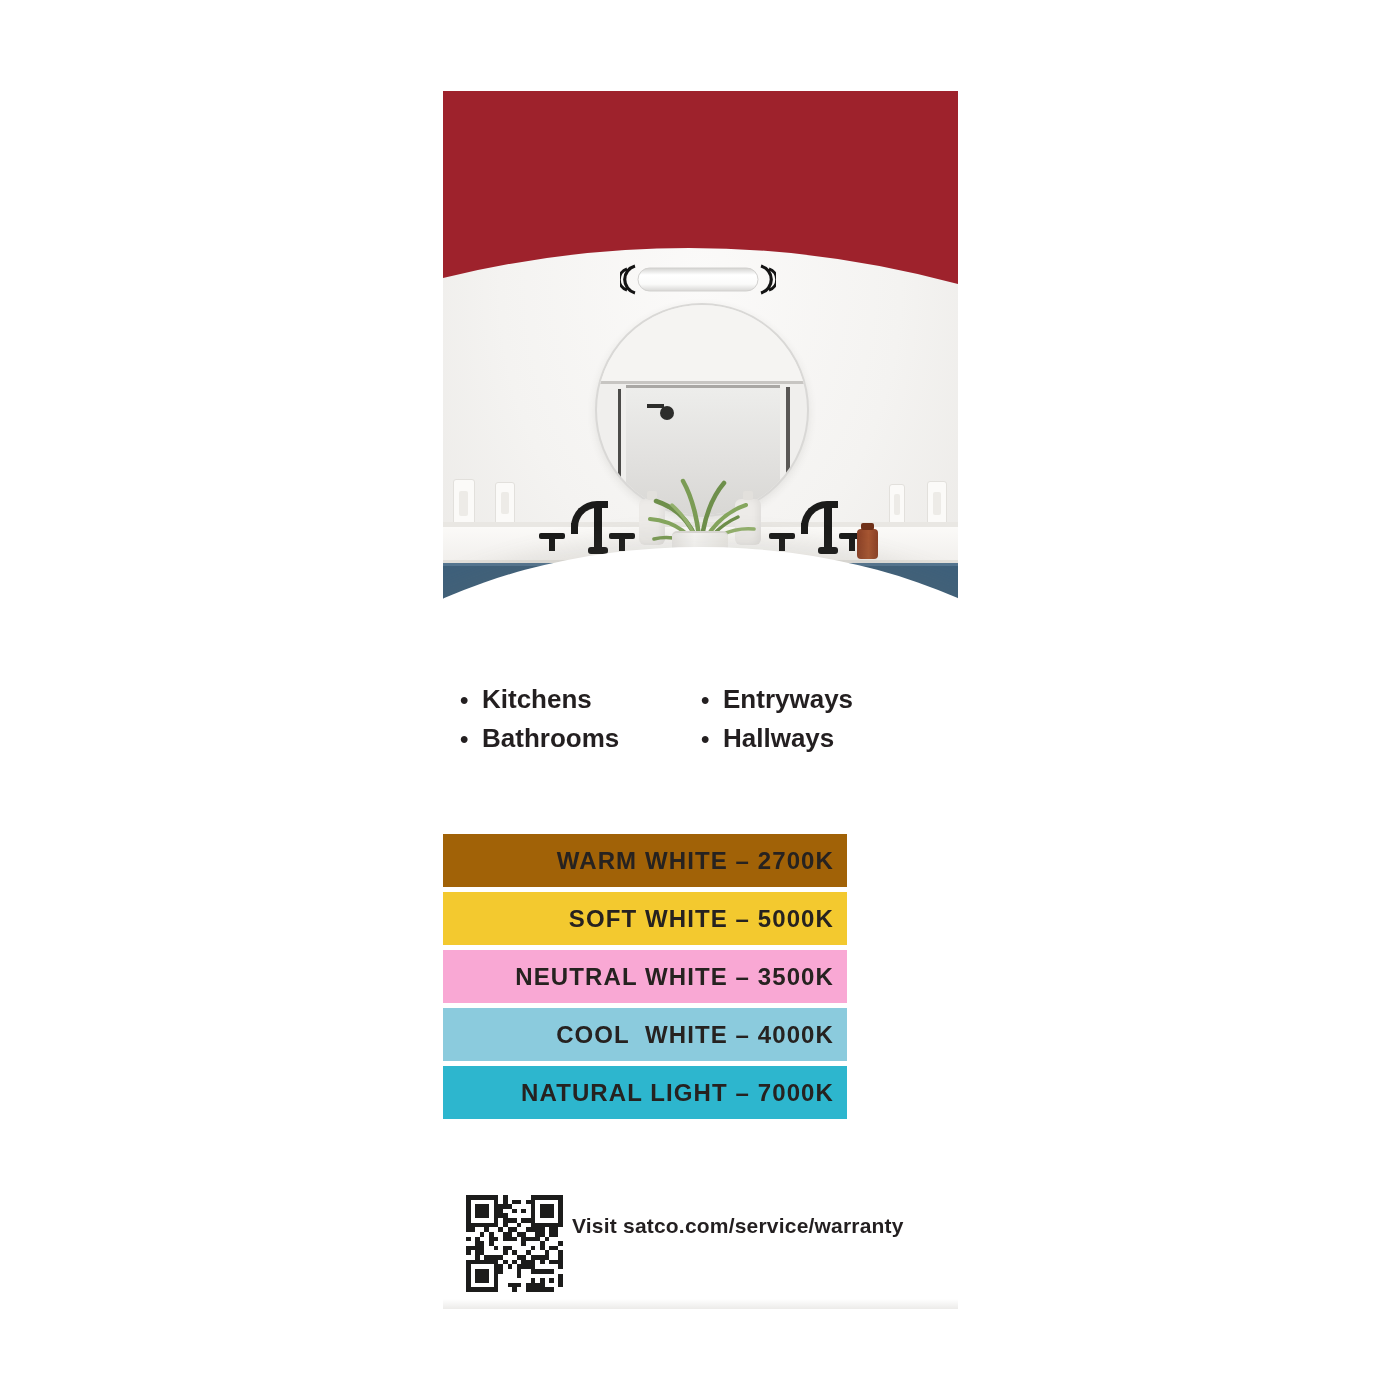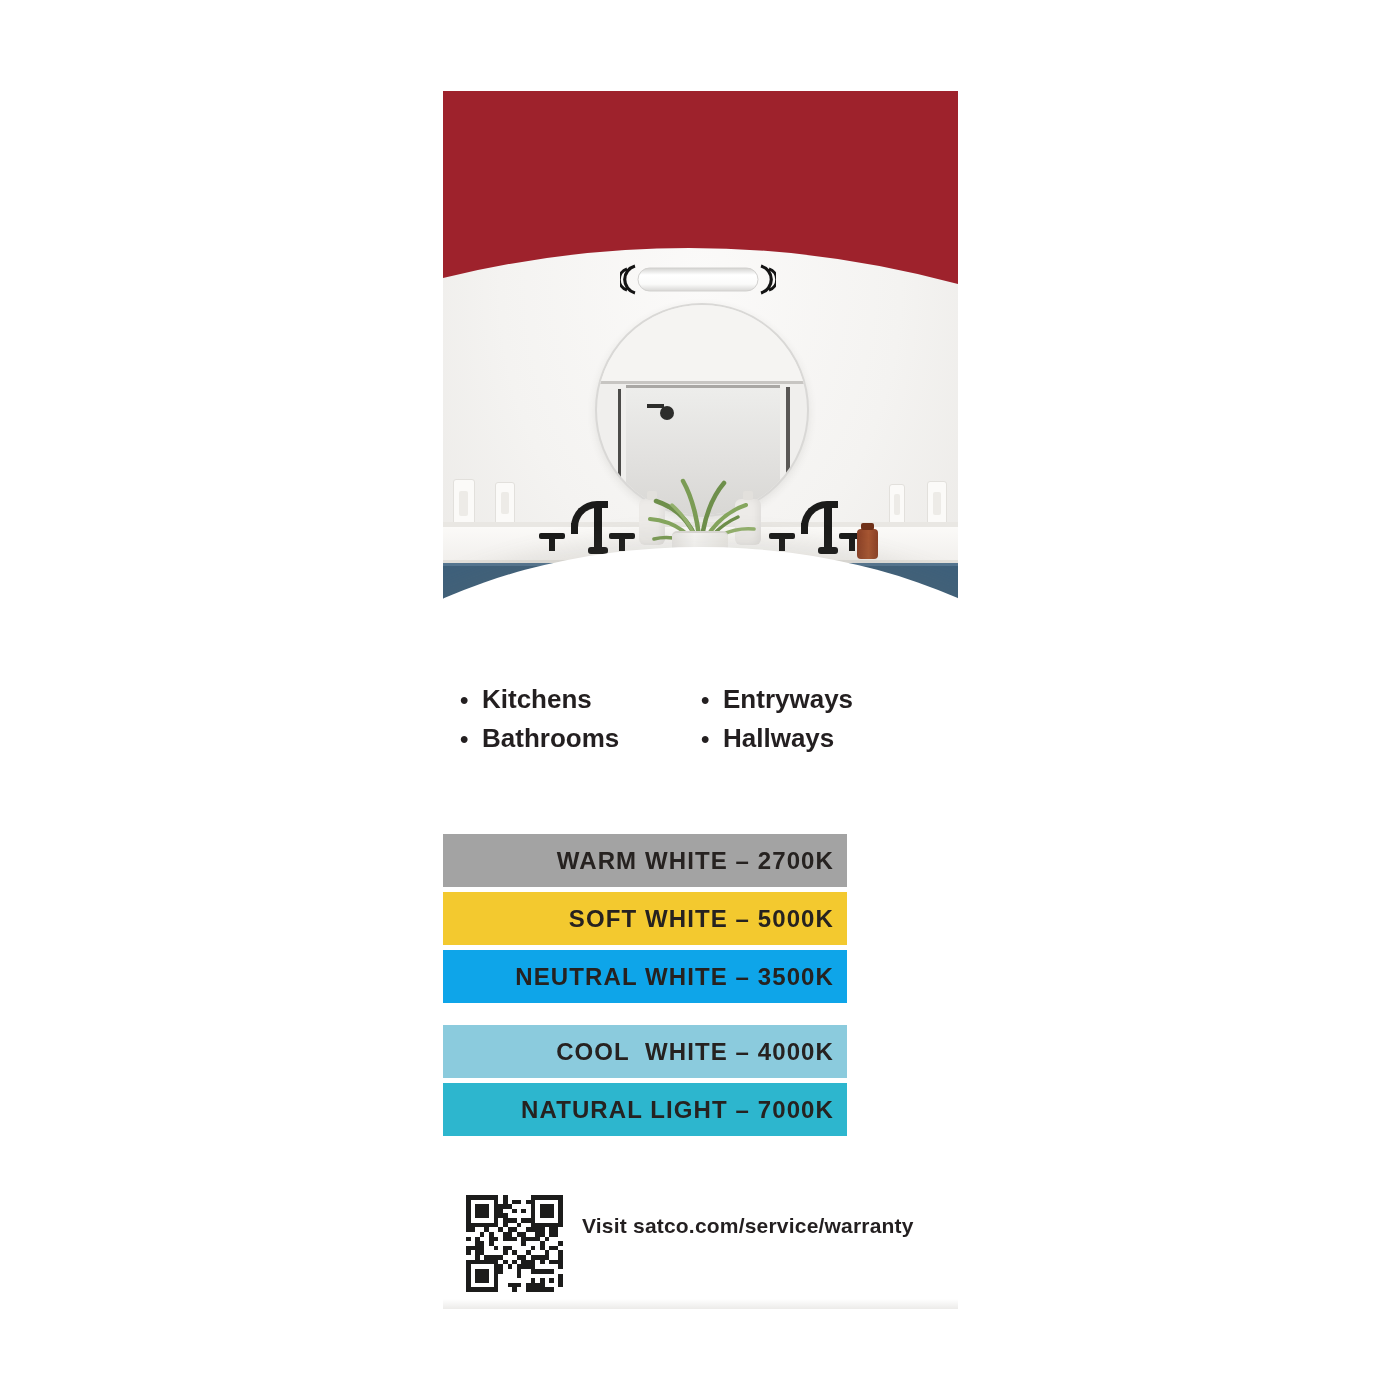--- a/index.html
+++ b/index.html
@@ -74,21 +74,21 @@
   .apps-item{display:flex;align-items:baseline;font-size:26px;font-weight:bold;line-height:33px;}
   .apps-item .dot{width:22px;font-size:24px;}
 
   .bars{left:0;top:743px;width:404px;display:flex;flex-direction:column;gap:5px;}
   .bar{height:53px;display:flex;align-items:center;justify-content:flex-end;padding-right:13px;}
   .bar span{font-size:24px;font-weight:bold;letter-spacing:1.1px;color:#262220;white-space:pre;}
 
   .qr-row{left:23px;top:1104px;display:flex;}
   .qr-box{width:97px;height:97px;}
   .qr-box svg{width:97px;height:97px;display:block;}
-  .warranty{margin-left:19px;margin-top:17px;font-size:21px;font-weight:bold;line-height:27px;letter-spacing:.2px;}
+  .warranty{margin-left:9px;margin-top:17px;font-size:21px;font-weight:bold;line-height:27px;letter-spacing:.2px;}
 </style>
 </head>
 <body>
 
 <div class="stage">
   <div class="panel">
 
     <div class="photo">
 
       <div class="sw" style="left:10px;top:388px;width:20px;height:48px;"></div>
@@ -192,30 +192,30 @@
           <span>Entryways</span>
         </div>
         <div class="apps-item">
           <span class="dot">•</span>
           <span>Hallways</span>
         </div>
       </div>
     </div>
 
     <div class="section bars">
-      <div class="bar" style="background: #a3a3a3;">
+      <div class="bar" style="background: #a16207;">
         <span>WARM WHITE – 2700K</span>
       </div>
       <div class="bar" style="background: rgb(243, 201, 47);">
         <span>SOFT WHITE – 5000K</span>
       </div>
-      <div class="bar" style="background: #0ea5e9;">
+      <div class="bar" style="background: #f9a8d4;">
         <span>NEUTRAL WHITE – 3500K</span>
       </div>
-      <div class="bar" style="background: rgb(139, 203, 221); margin-top: 17px;">
+      <div class="bar" style="background: rgb(139, 203, 221);">
         <span>COOL  WHITE – 4000K</span>
       </div>
       <div class="bar" style="background: rgb(45, 182, 206);">
         <span>NATURAL LIGHT – 7000K</span>
       </div>
     </div>
 
     <div class="section qr-row">
       <div class="qr-box">
         <svg viewBox="0 0 21 21" shape-rendering="crispEdges" fill="#1c1c1b" xmlns="http://www.w3.org/2000/svg">

